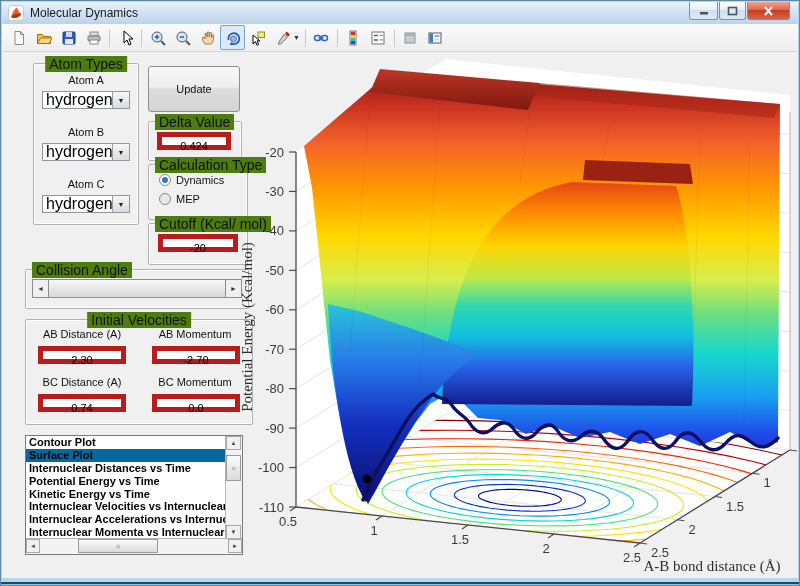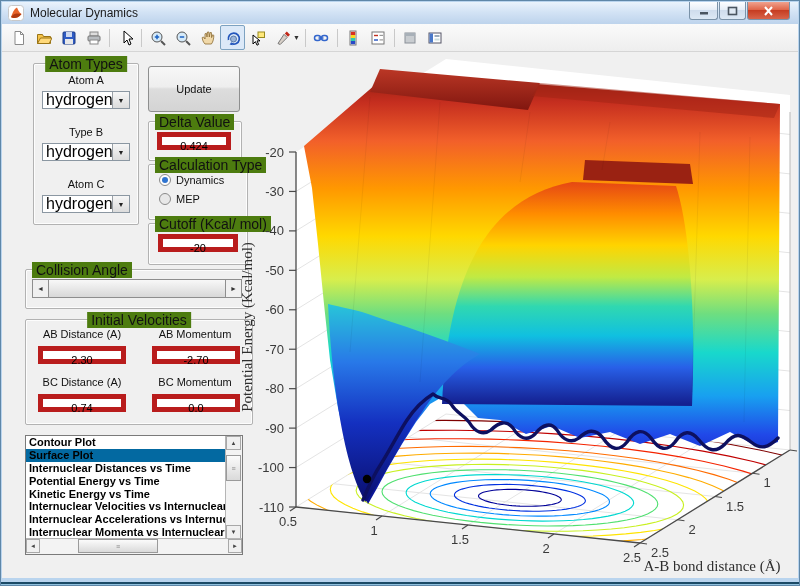--- a/index.html
+++ b/index.html
@@ -195,21 +195,21 @@
 
   <div id="content">
 
     <div class="grp" style="left:31px;top:11px;width:104px;height:160px;">
       <span class="grp-title center">Atom Types</span>
       <div class="ctl-label" style="top:10px;">Atom A</div>
       <div class="dropdown" style="left:8px;top:27px;width:88px;">
         <span class="dd-value">hydrogen</span>
         <span class="dd-btn">▼</span>
       </div>
-      <div class="ctl-label" style="top:62px;">Type B</div>
+      <div class="ctl-label" style="top:62px;">Atom B</div>
       <div class="dropdown" style="left:8px;top:79px;width:88px;">
         <span class="dd-value">hydrogen</span>
         <span class="dd-btn">▼</span>
       </div>
       <div class="ctl-label" style="top:114px;">Atom C</div>
       <div class="dropdown" style="left:8px;top:131px;width:88px;">
         <span class="dd-value">hydrogen</span>
         <span class="dd-btn">▼</span>
       </div>
     </div>

